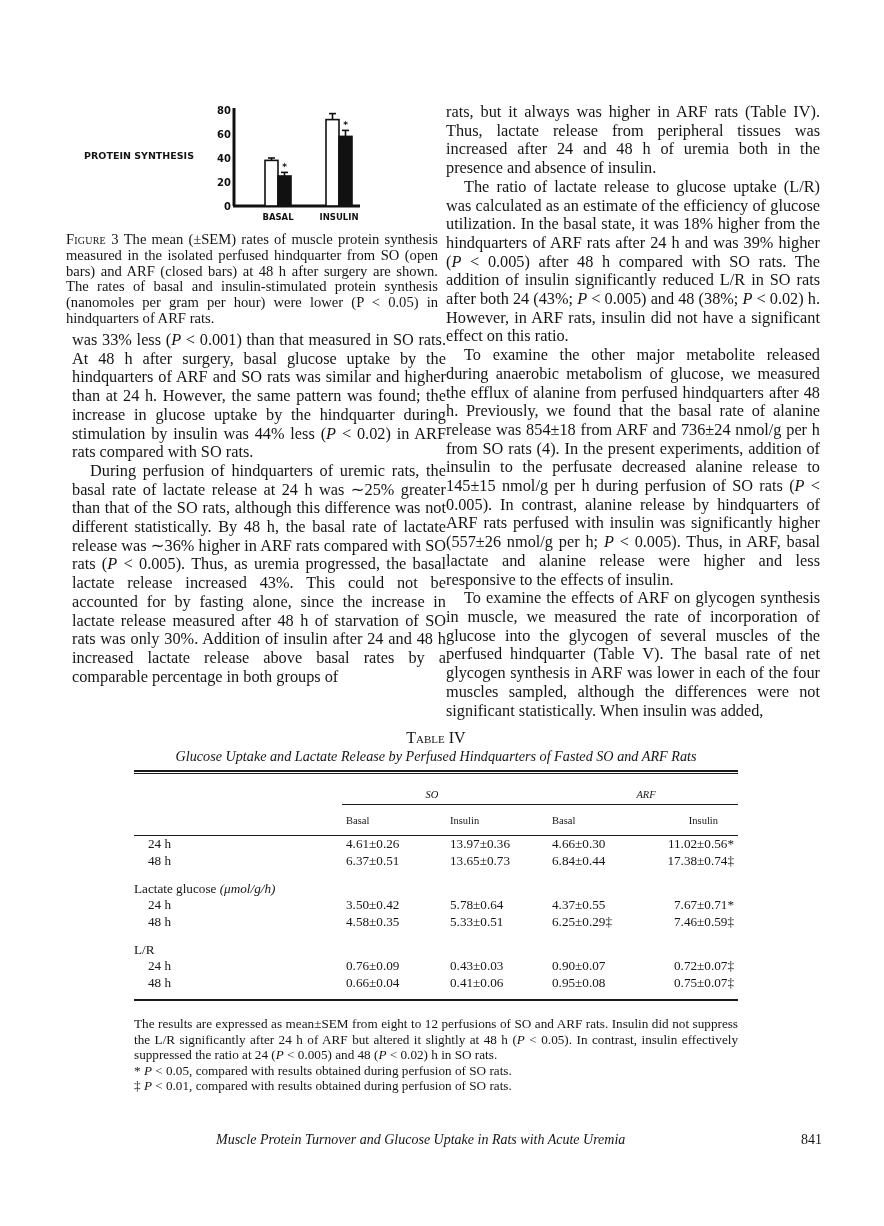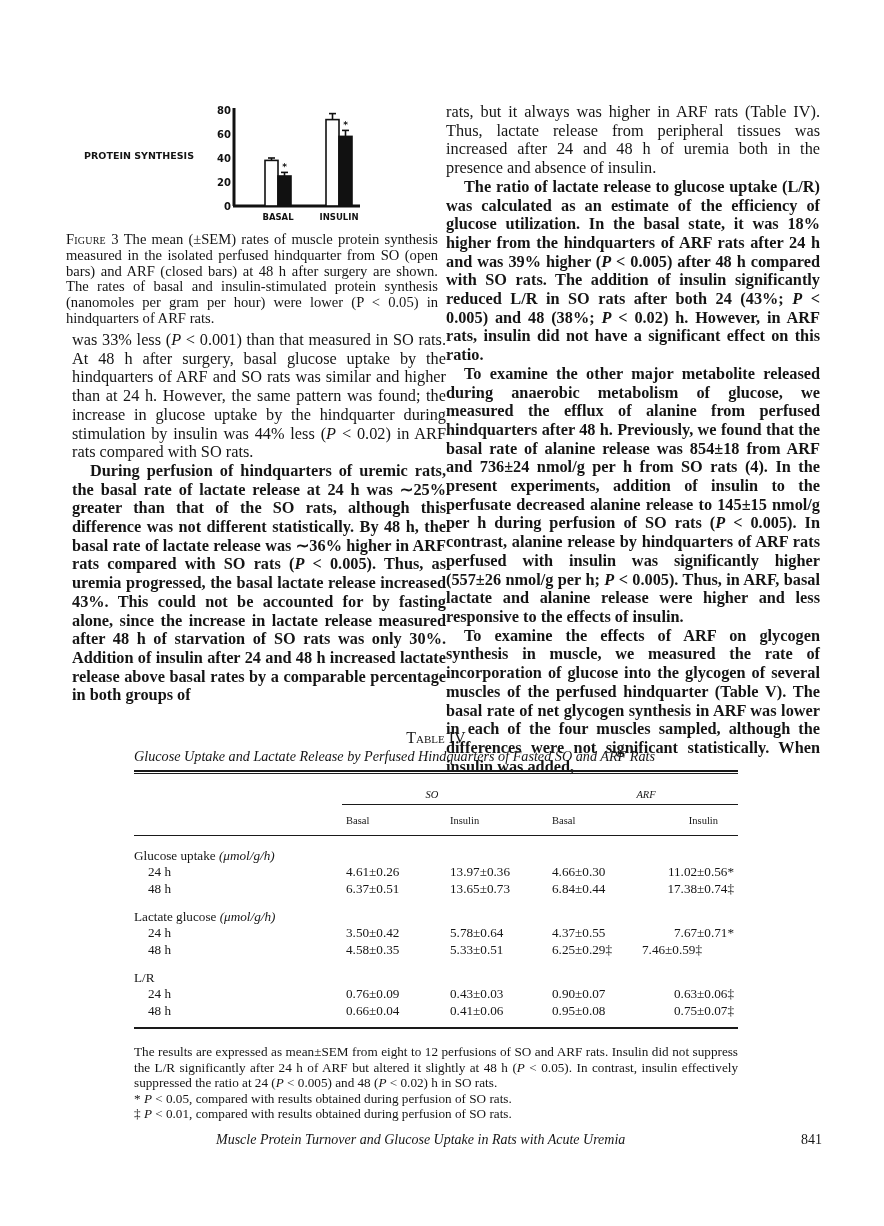--- a/index.html
+++ b/index.html
@@ -14,29 +14,29 @@
              font-family: "Liberation Serif", serif; font-size: 14.6px; line-height: 15.8px;
              text-align: justify; }
   .caption .fig-label { font-variant: small-caps; letter-spacing: 0.2px; }
 
   
   .col { position: absolute; font-family: "Liberation Serif", serif; font-size: 16.3px;
          line-height: 18.7px; text-align: justify; }
   .col-left { left: 72px; top: 331px; width: 374px; }
   .col-right { left: 446px; top: 103px; width: 374px; }
   .col p { margin: 0; text-indent: 0; }
-  .col p.indent { text-indent: 18px; font-weight: bold; }
+  .col p.indent { text-indent: 18px; }
   .col p + p { margin-top: 0; }
   .col i { font-style: italic; }
 
   
   .table-block { position: absolute; left: 134px; top: 729px; width: 604px; }
   .table-title { text-align: center; font-family: "Liberation Serif", serif; font-size: 16px;
                  font-variant: small-caps; line-height: 18px; }
-  .table-subtitle { text-align: left; font-family: "Liberation Serif", serif; font-style: italic;
+  .table-subtitle { text-align: center; font-family: "Liberation Serif", serif; font-style: italic;
                     font-size: 14.2px; line-height: 17px; margin-top: 1px; }
   .rule-thick { border-top: 2px solid #1a1a1a; margin-top: 5px; }
   .rule-double { border-top: 1px solid #1a1a1a; margin-top: 1px; }
   table { width: 604px; border-collapse: collapse; font-family: "Liberation Serif", serif;
           font-size: 13.2px; }
   td, th { padding: 0; font-weight: normal; }
   .group-head th { font-size: 10.5px; height: 26px; vertical-align: bottom; padding-bottom: 4px; }
   .group-head .grp { border-bottom: 1px solid #1a1a1a; font-style: italic; }
   .sub-head th { font-size: 10.5px; height: 30px; vertical-align: middle; }
   .head-bottom td { border-bottom: 1.5px solid #1a1a1a; height: 0; }
@@ -134,23 +134,20 @@
           <th style="text-align:left;padding-left:4px">Basal</th>
           <th style="text-align:left;padding-left:8px">Insulin</th>
           <th style="text-align:left;padding-left:14px">Basal</th>
           <th style="text-align:right;padding-right:20px">Insulin</th>
         </tr>
         <tr class="head-bottom">
             <td colspan="5"></td>
           </tr>
       </thead>
       <tbody id="table-body">
-          <tr class="section-label">
-            <td colspan="5"><span>Glucose uptake </span><i>(μmol/g/h)</i></td>
-          </tr>
           <tr class="data-row">
             <td class="row-label">24 h</td>
             <td style="padding-left:4px">4.61±0.26</td>
             <td style="padding-left:8px">13.97±0.36</td>
             <td style="padding-left:14px">4.66±0.30</td>
             <td style="text-align:right;padding-right:4px">11.02±0.56*</td>
           </tr>
           <tr class="data-row">
             <td class="row-label">48 h</td>
             <td style="padding-left:4px">6.37±0.51</td>
@@ -166,31 +163,31 @@
             <td style="padding-left:4px">3.50±0.42</td>
             <td style="padding-left:8px">5.78±0.64</td>
             <td style="padding-left:14px">4.37±0.55</td>
             <td style="text-align:right;padding-right:4px">7.67±0.71*</td>
           </tr>
           <tr class="data-row">
             <td class="row-label">48 h</td>
             <td style="padding-left:4px">4.58±0.35</td>
             <td style="padding-left:8px">5.33±0.51</td>
             <td style="padding-left:14px">6.25±0.29‡</td>
-            <td style="padding-right:4px">7.46±0.59‡</td>
+            <td style="text-align:right;padding-right:4px">7.46±0.59‡</td>
           </tr>
           <tr class="section-label">
             <td colspan="5"><span>L/R</span></td>
           </tr>
           <tr class="data-row">
             <td class="row-label">24 h</td>
             <td style="padding-left:4px">0.76±0.09</td>
             <td style="padding-left:8px">0.43±0.03</td>
             <td style="padding-left:14px">0.90±0.07</td>
-            <td style="text-align:right;padding-right:4px">0.63±0.06‡</td>
+            <td style="text-align:right;padding-right:4px">0.72±0.07‡</td>
           </tr>
           <tr class="data-row">
             <td class="row-label">48 h</td>
             <td style="padding-left:4px">0.66±0.04</td>
             <td style="padding-left:8px">0.41±0.06</td>
             <td style="padding-left:14px">0.95±0.08</td>
             <td style="text-align:right;padding-right:4px">0.75±0.07‡</td>
           </tr>
         </tbody>
       <tfoot>

